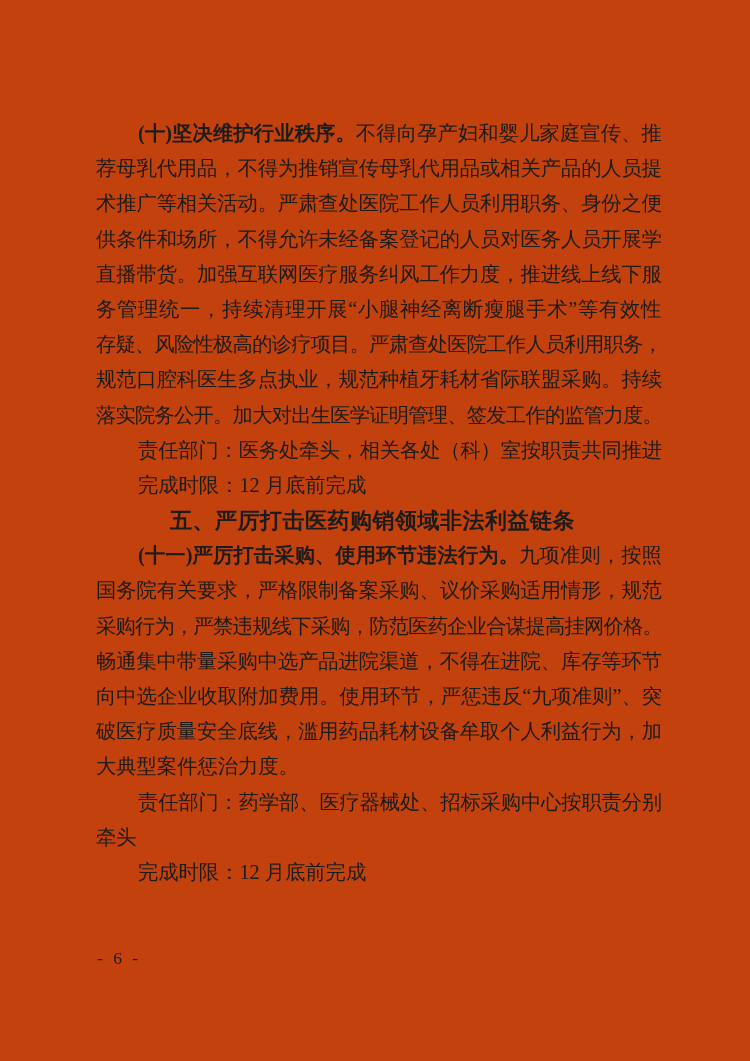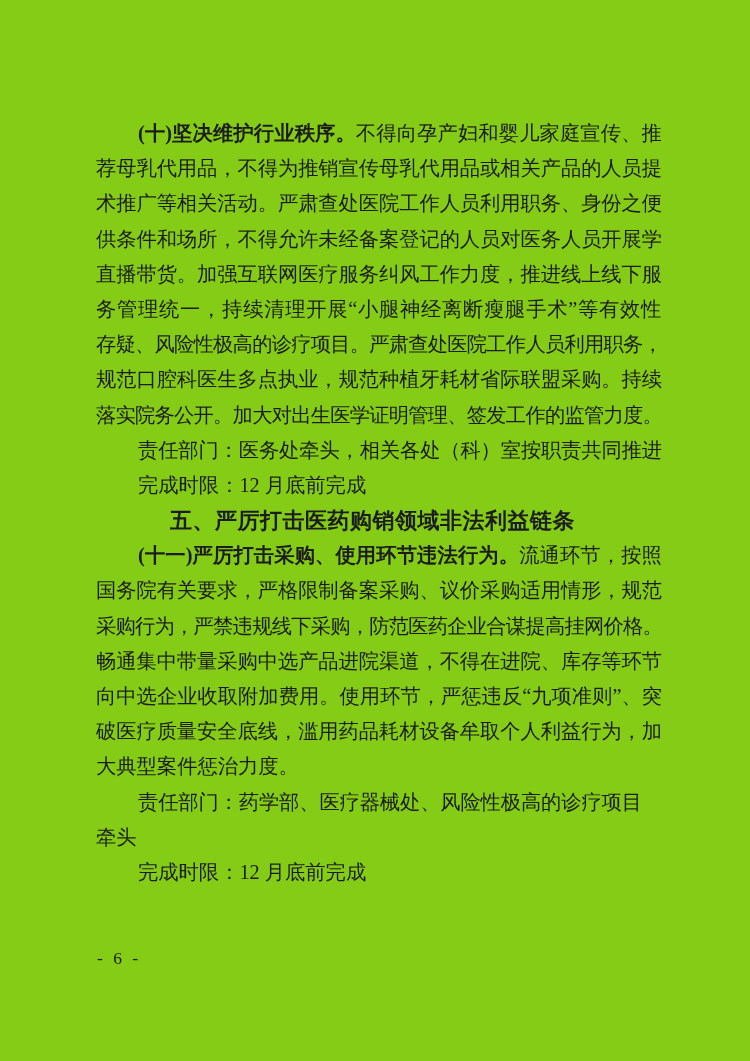--- a/index.html
+++ b/index.html
@@ -1,20 +1,20 @@
 <!DOCTYPE html>
 <html lang="zh"><head>
 <meta charset="utf-8">
 <style>
   html, body { margin: 0; padding: 0; background: #ffffff; }
   .page {
     position: relative;
     width: 750px;
     height: 1061px;
-    background: #84cc16;
+    background: #c2410c;
     overflow: hidden;
     font-family: "Liberation Serif", serif;
     color: #1c1c1c;
   }
   .text-block {
     position: absolute;
     left: 96px;
     top: 116px;
     width: 566px;
   }
@@ -61,29 +61,29 @@
     <div class="line j"><span class="inner" style="letter-spacing: -0.764009px;">存疑、风险性极高的诊疗项目。严肃查处医院工作人员利用职务，</span></div>
     <div class="line j"><span class="inner" style="letter-spacing: -0.0669643px;">规范口腔科医生多点执业，规范种植牙耗材省际联盟采购。持续</span></div>
     <div class="line j"><span class="inner" style="letter-spacing: -0.764009px;">落实院务公开。加大对出生医学证明管理、签发工作的监管力度。</span></div>
 
     <div class="line indent j"><span class="inner" style="letter-spacing: -0.127404px;">责任部门：医务处牵头，相关各处（科）室按职责共同推进</span></div>
     <div class="line indent"><span class="inner">完成时限：12 月底前完成</span></div>
 
     <div class="line indent heading-line"><span class="inner">五、严厉打击医药购销领域非法利益链条</span></div>
 
     <div class="line indent j">
-      <span class="inner" style="letter-spacing: 0.127894px;"><b class="lead">(十一)严厉打击采购、使用环节违法行为。</b><span>流通环节，按照</span></span>
+      <span class="inner" style="letter-spacing: 0.127894px;"><b class="lead">(十一)严厉打击采购、使用环节违法行为。</b><span>九项准则，按照</span></span>
     </div>
     <div class="line j"><span class="inner" style="letter-spacing: -0.0669643px;">国务院有关要求，严格限制备案采购、议价采购适用情形，规范</span></div>
     <div class="line j"><span class="inner" style="letter-spacing: -0.764009px; text-align: right;">采购行为，严禁违规线下采购，防范医药企业合谋提高挂网价格。</span></div>
     <div class="line j"><span class="inner" style="letter-spacing: -0.0669643px;">畅通集中带量采购中选产品进院渠道，不得在进院、库存等环节</span></div>
     <div class="line j"><span class="inner" style="letter-spacing: 0.0134698px;">向中选企业收取附加费用。使用环节，严惩违反“九项准则”、突</span></div>
     <div class="line j"><span class="inner" style="letter-spacing: -0.0669643px;">破医疗质量安全底线，滥用药品耗材设备牟取个人利益行为，加</span></div>
     <div class="line"><span class="inner">大典型案件惩治力度。</span></div>
 
-    <div class="line indent j"><span class="inner" style="letter-spacing: -0.127404px;">责任部门：药学部、医疗器械处、风险性极高的诊疗项目</span></div>
+    <div class="line indent j"><span class="inner" style="letter-spacing: -0.127404px;">责任部门：药学部、医疗器械处、招标采购中心按职责分别</span></div>
     <div class="line"><span class="inner">牵头</span></div>
     <div class="line indent"><span class="inner">完成时限：12 月底前完成</span></div>
 
   </div>
 
   <div class="page-number">- 6 -</div>
 </div>
 
 </body></html>

